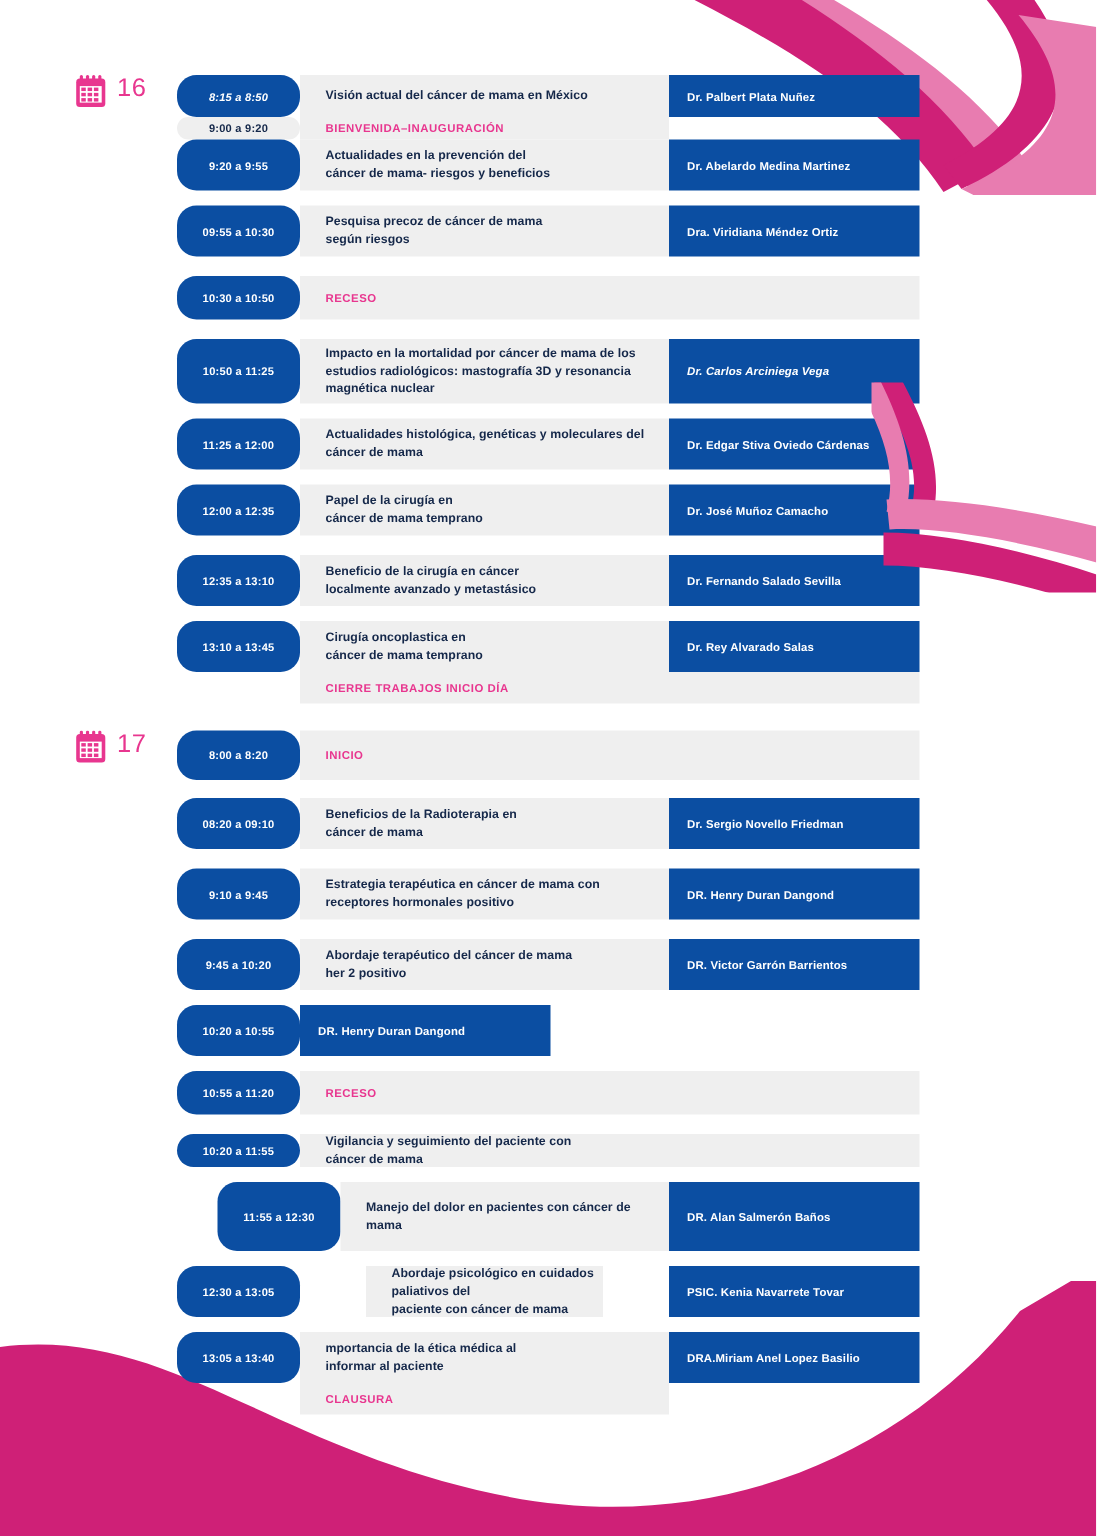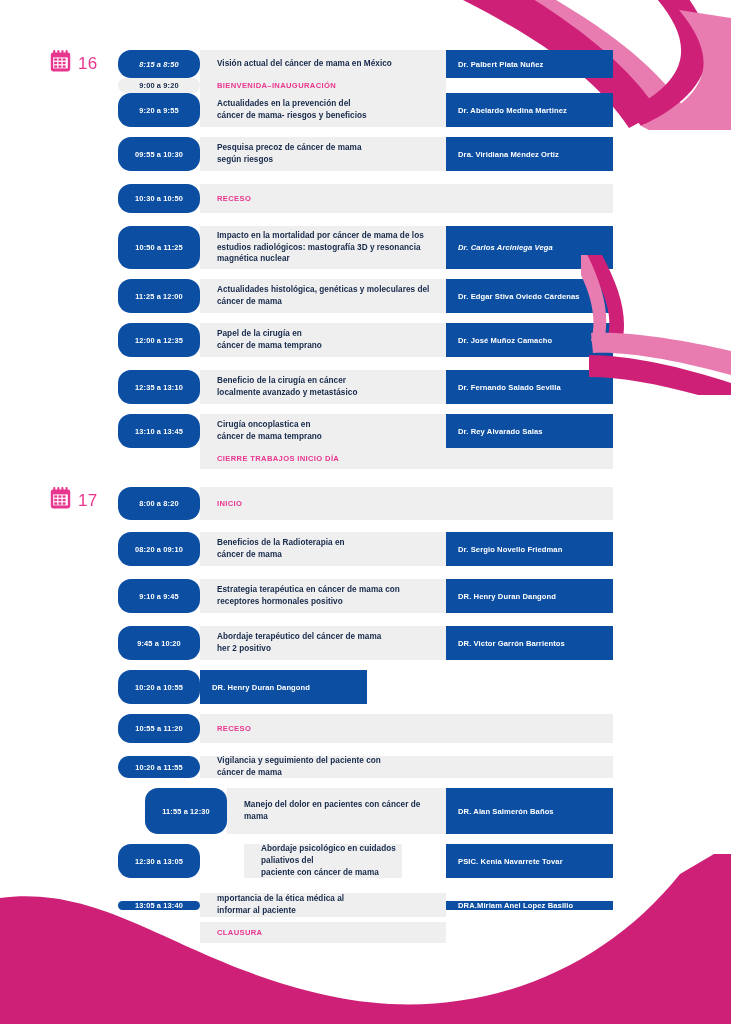--- a/index.html
+++ b/index.html
@@ -23,21 +23,21 @@
   #deco-bottom { left: 0; bottom: 0; width: 731px; height: 170px; z-index: 1; }
 
   
   .day-section { position: absolute; left: 0; width: 731px; z-index: 2; }
   #day-1 { top: 50px; }
   #day-2 { top: 487px; }
 
   .day-head {
     position: absolute;
     left: 50px; top: 0;
-    display: flex; align-items: flex-end; gap: 7px;
+    display: flex; align-items: flex-start; gap: 7px;
   }
   .cal-icon { display: block; }
   .day-num {
     color: #e8368f;
     font-size: 17px;
     font-weight: 400;
     letter-spacing: .3px;
     line-height: 1;
   }
 
@@ -313,21 +313,21 @@
         </div>
         <div class="spacer" style="height: 10px;"></div>
         <div class="row" style="height: 34px; gap: 44px;">
           <div class="cell-time">12:30 a 13:05</div>
           <div class="cell-topic">
             <div>Abordaje psicológico en cuidados paliativos del<br>paciente con cáncer de mama</div>
           </div>
           <div class="cell-speaker">PSIC. Kenia Navarrete Tovar</div>
         </div>
         <div class="spacer" style="height: 10px;"></div>
-        <div class="row" style="height: 34px; align-items: center;">
+        <div class="row" style="height: 34px;">
           <div class="cell-time">13:05 a 13:40</div>
           <div class="cell-topic">
             <div>mportancia de la ética médica al<br>informar al paciente</div>
           </div>
           <div class="cell-speaker">DRA.Miriam Anel Lopez Basilio</div>
         </div>
         <div class="row" style="height: 21px;">
           <div class="cell-time blank"></div>
           <div class="cell-topic label">
             <div>CLAUSURA</div>

